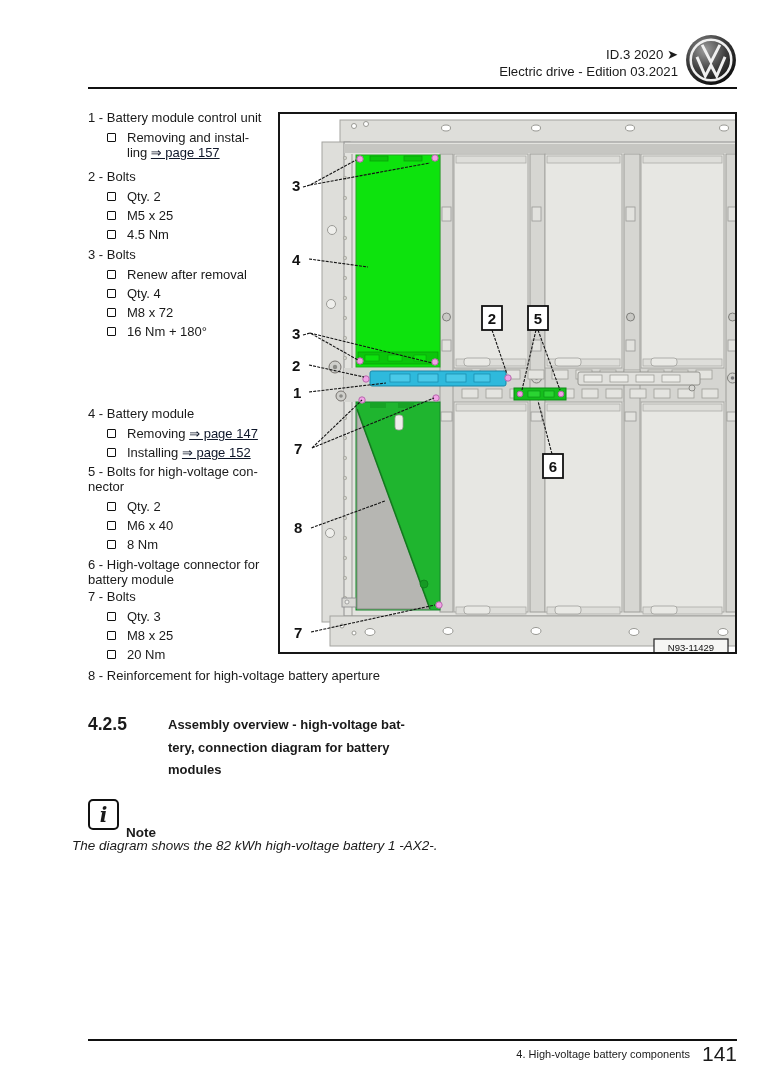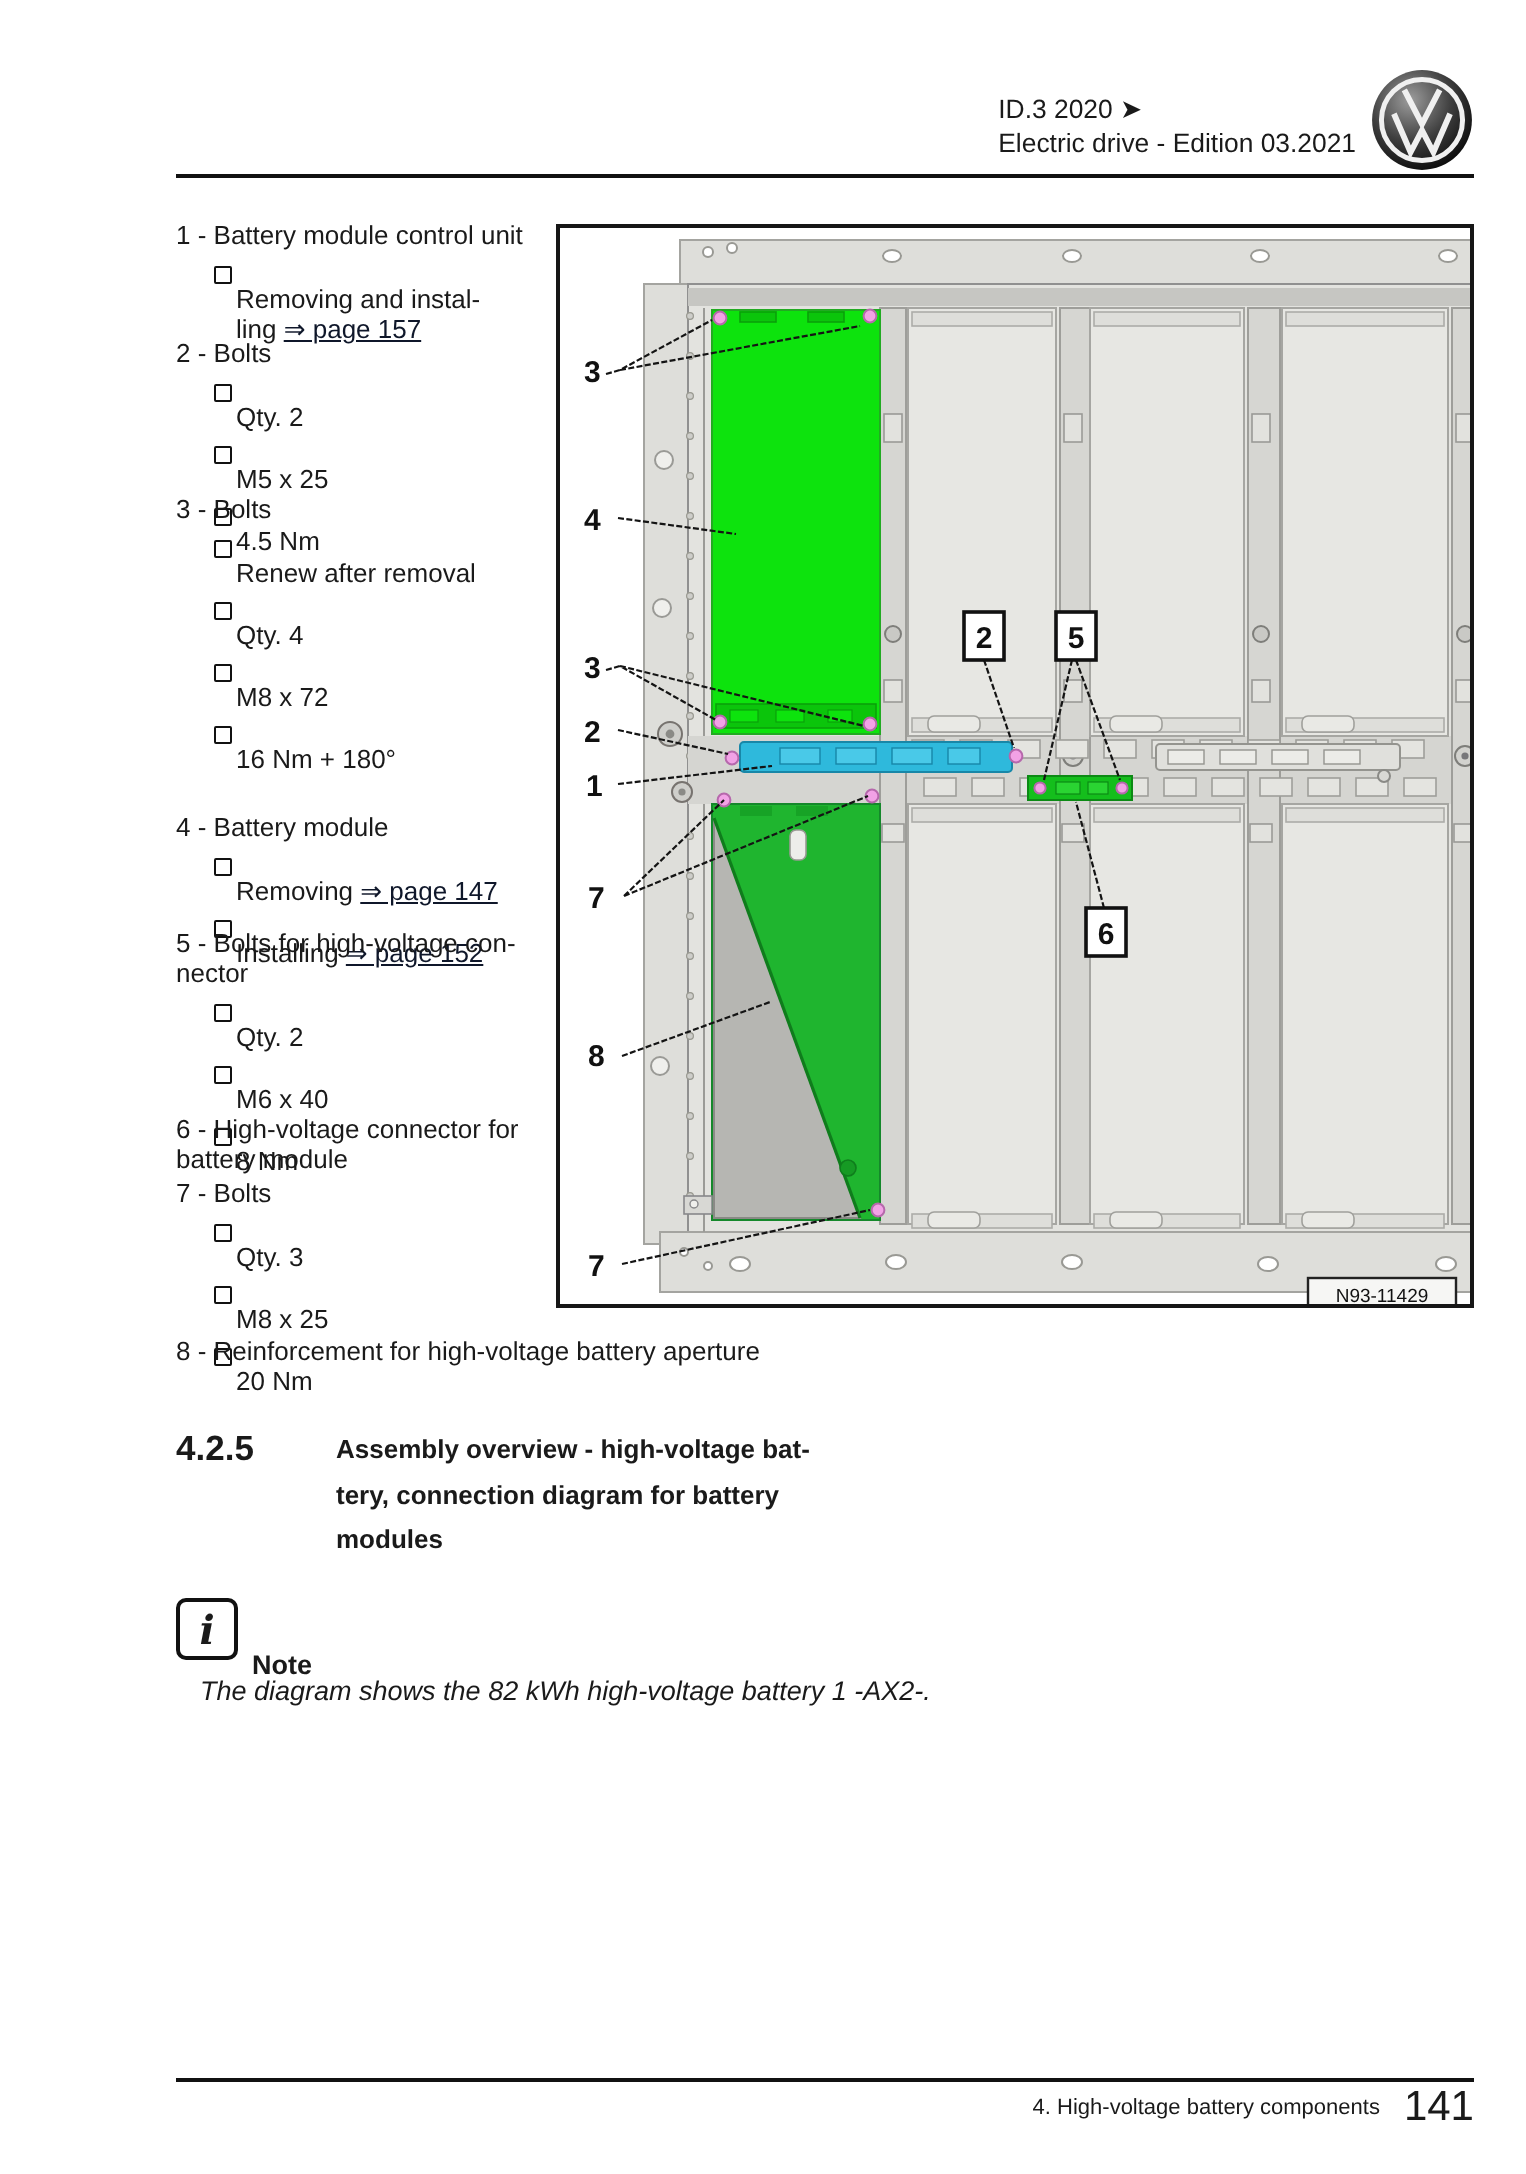--- a/index.html
+++ b/index.html
@@ -1,41 +1,41 @@
 <!DOCTYPE html>
 <html><head>
 <meta charset="utf-8">
 <style>
   html,body{margin:0;padding:0;background:#fff;}
   .page{position:relative;width:763px;height:1087px;background:#fff;overflow:hidden;
         font-family:"Liberation Sans",sans-serif;color:#1a1a1a;}
   
-  .hdr-text{position:absolute;top:46px;right:85px;font-size:13.2px;line-height:17px;}
+  .hdr-text{position:absolute;top:46px;right:85px;text-align:right;font-size:13.2px;line-height:17px;}
   .hdr-rule{position:absolute;left:88px;top:87px;width:649px;height:2px;background:#111;}
   .logo{position:absolute;left:685px;top:34px;width:52px;height:52px;}
   
   .part{position:absolute;left:88px;width:194px;}
   .part.wide{width:640px;}
   .part-title{font-weight:normal;font-size:13px;line-height:15px;white-space:pre-line;margin-bottom:5px;}
-  .sub{display:flex;align-items:flex-start;padding-left:19px;margin-bottom:4px;flex-direction:column;}
+  .sub{display:flex;align-items:flex-start;padding-left:19px;margin-bottom:4px;}
   .cb{flex:none;width:7px;height:7px;border:1.4px solid #111;border-radius:1px;margin:3px 0 0 0;}
   .sub-body{margin-left:11px;font-size:13px;line-height:15px;white-space:pre-line;max-width:158px;}
   a.pglink{color:#0f172a;text-decoration:underline;}
   
   .figure{position:absolute;left:278px;top:112px;width:459px;height:542px;}
   
   .sec-num{position:absolute;left:88px;top:714px;font-size:17.5px;font-weight:bold;}
   .sec-title{position:absolute;left:168px;top:714px;width:330px;font-size:13px;font-weight:bold;
              line-height:22.5px;white-space:pre-line;}
   
   .note-icon{position:absolute;left:88px;top:799px;width:27px;height:27px;border:2.2px solid #111;
              border-radius:5px;display:flex;align-items:center;justify-content:center;}
   .note-icon span{font-family:"DejaVu Serif",serif;font-style:italic;font-weight:bold;font-size:20px;line-height:20px;}
   .note-label{position:absolute;left:126px;top:805px;font-size:13.5px;font-weight:bold;margin-top:20px;}
-  .note-text{position:absolute;left:100px;top:838px;font-size:13.5px;font-style:italic;}
+  .note-text{position:absolute;left:72px;top:838px;font-size:13.5px;font-style:italic;}
   
   .ftr-rule{position:absolute;left:88px;top:1039px;width:649px;height:2px;background:#111;}
   .ftr{position:absolute;right:26px;top:1042px;display:flex;align-items:center;gap:12px;}
   .ftr-chapter{font-size:11px;}
   .ftr-page{font-size:21px;}
   
   .hs{fill:#dededa;stroke:#a4a4a0;stroke-width:1;}
   .mod{fill:#e7e7e3;stroke:#a6a6a2;stroke-width:1;}
   .sep{fill:#d6d6d2;stroke:#9e9e9a;stroke-width:1;}
   .pink{fill:#f2a2e6;stroke:#b668ac;stroke-width:1;}

